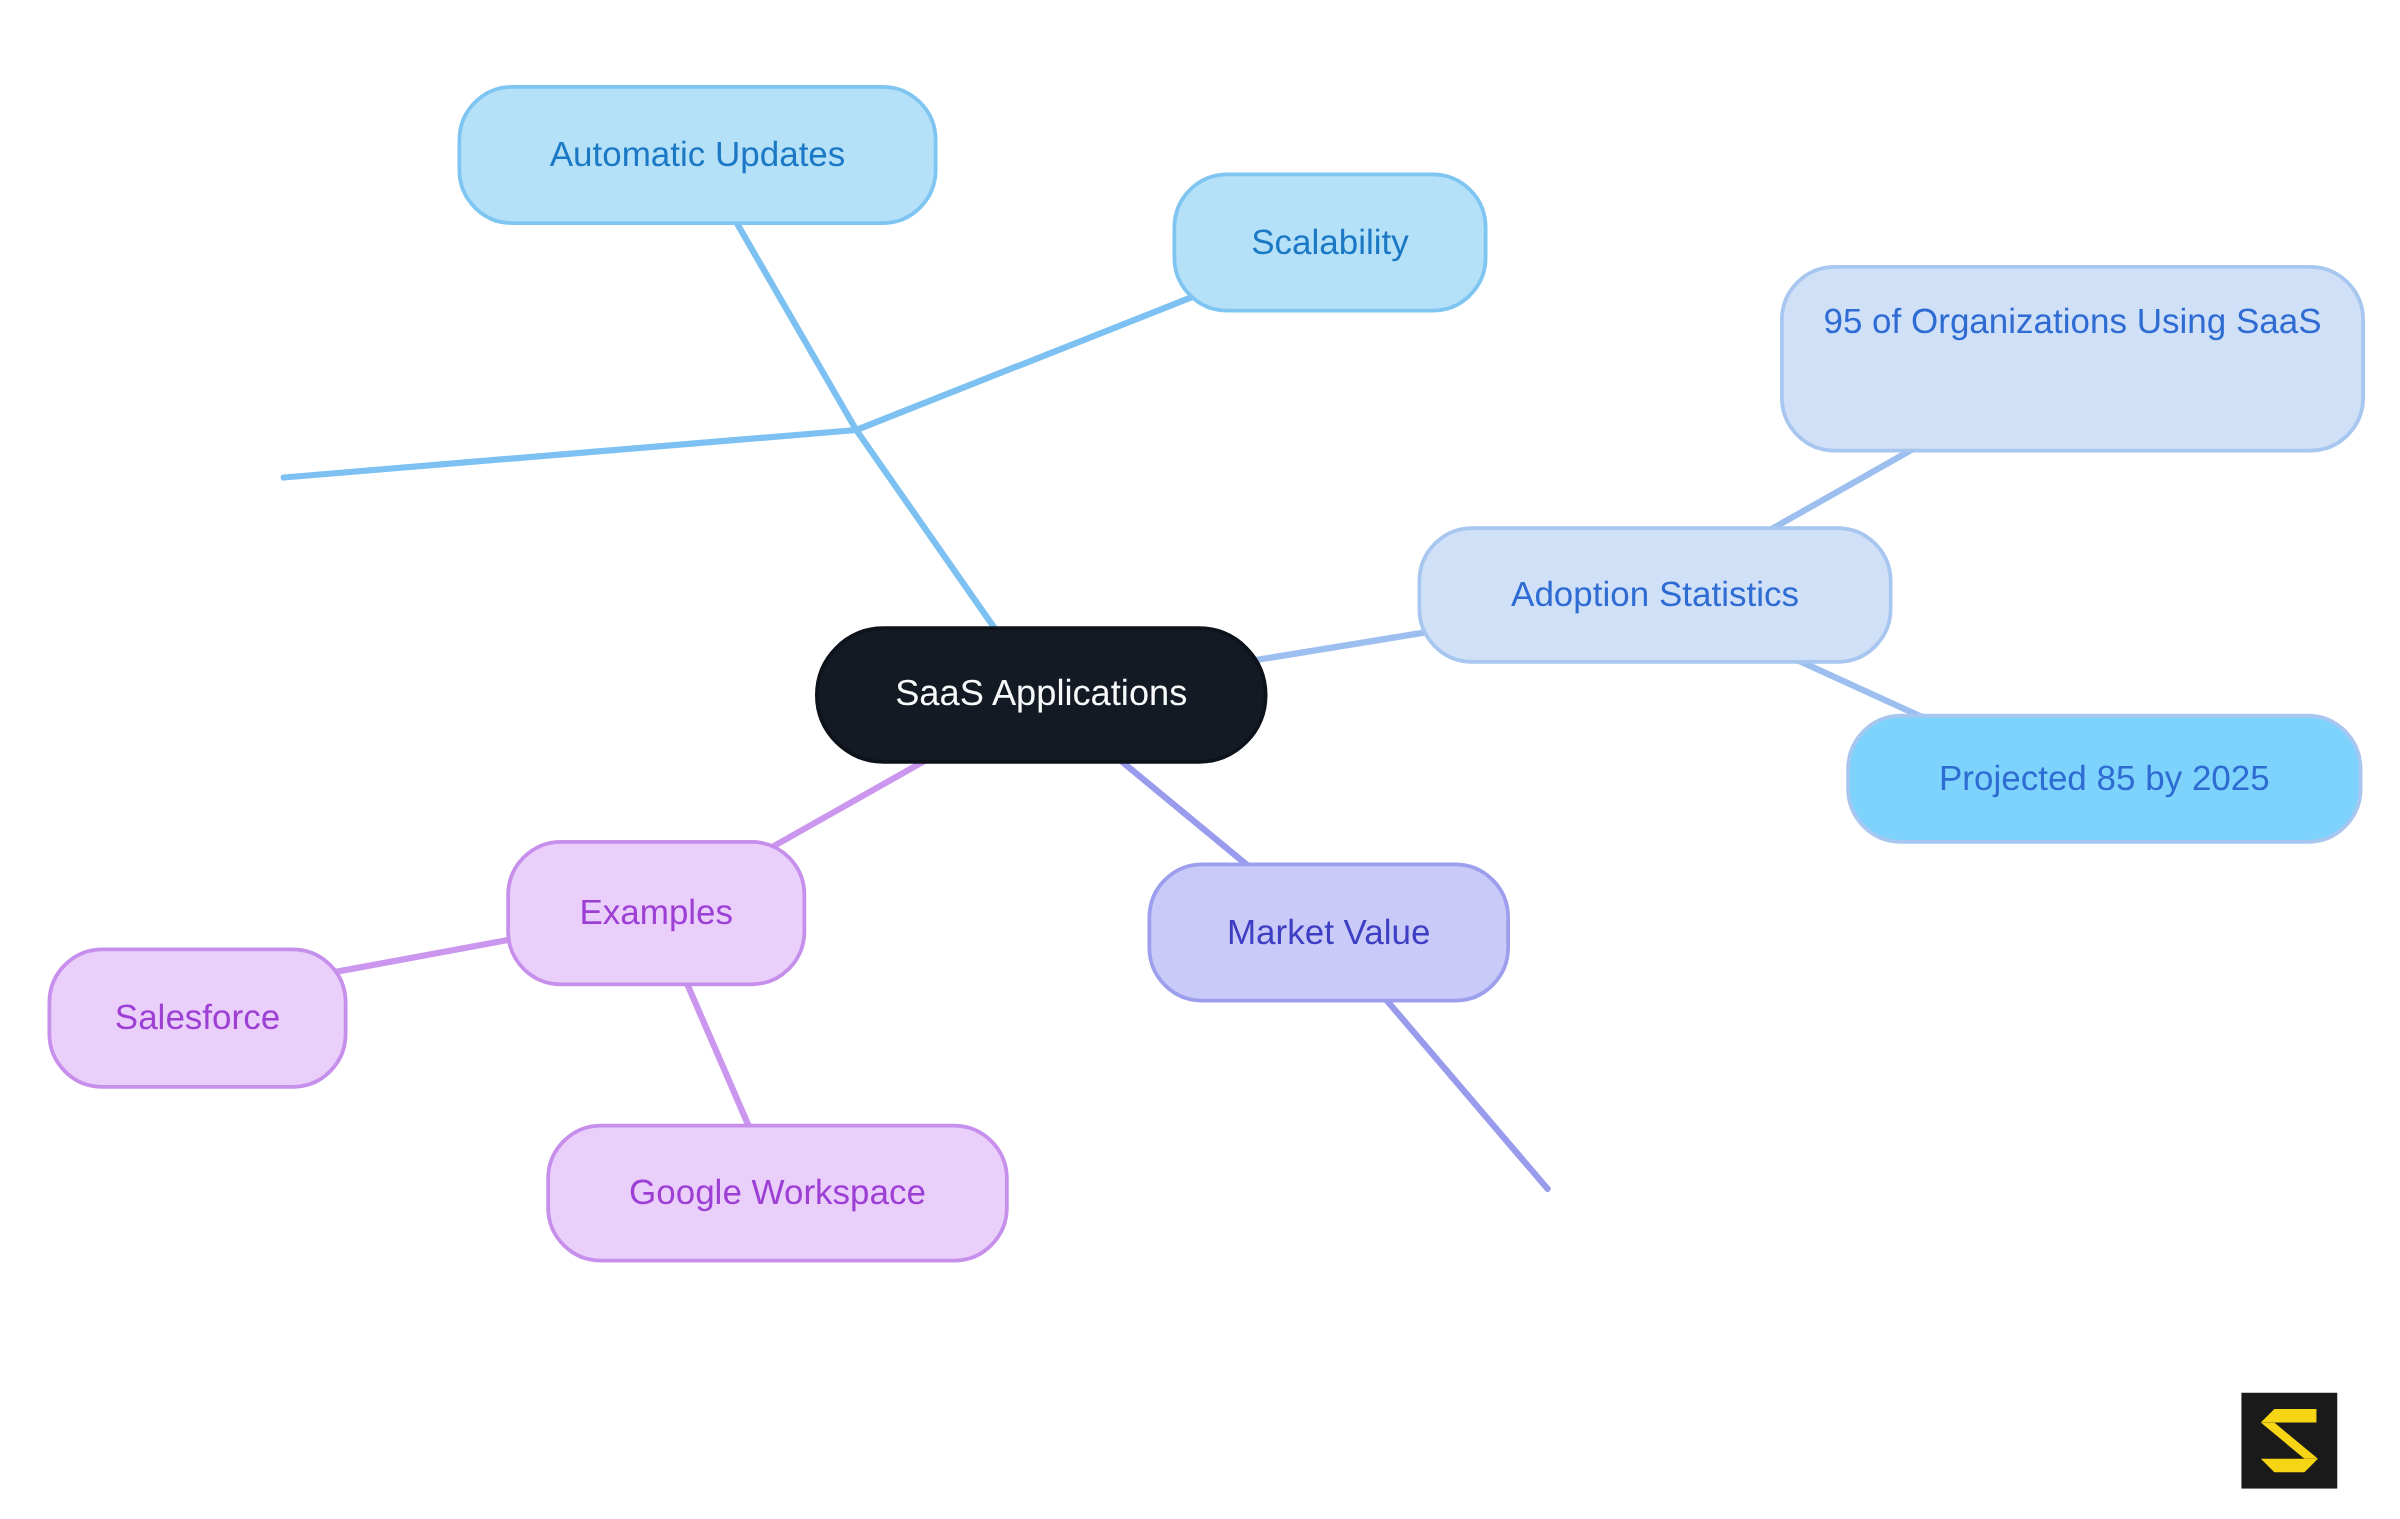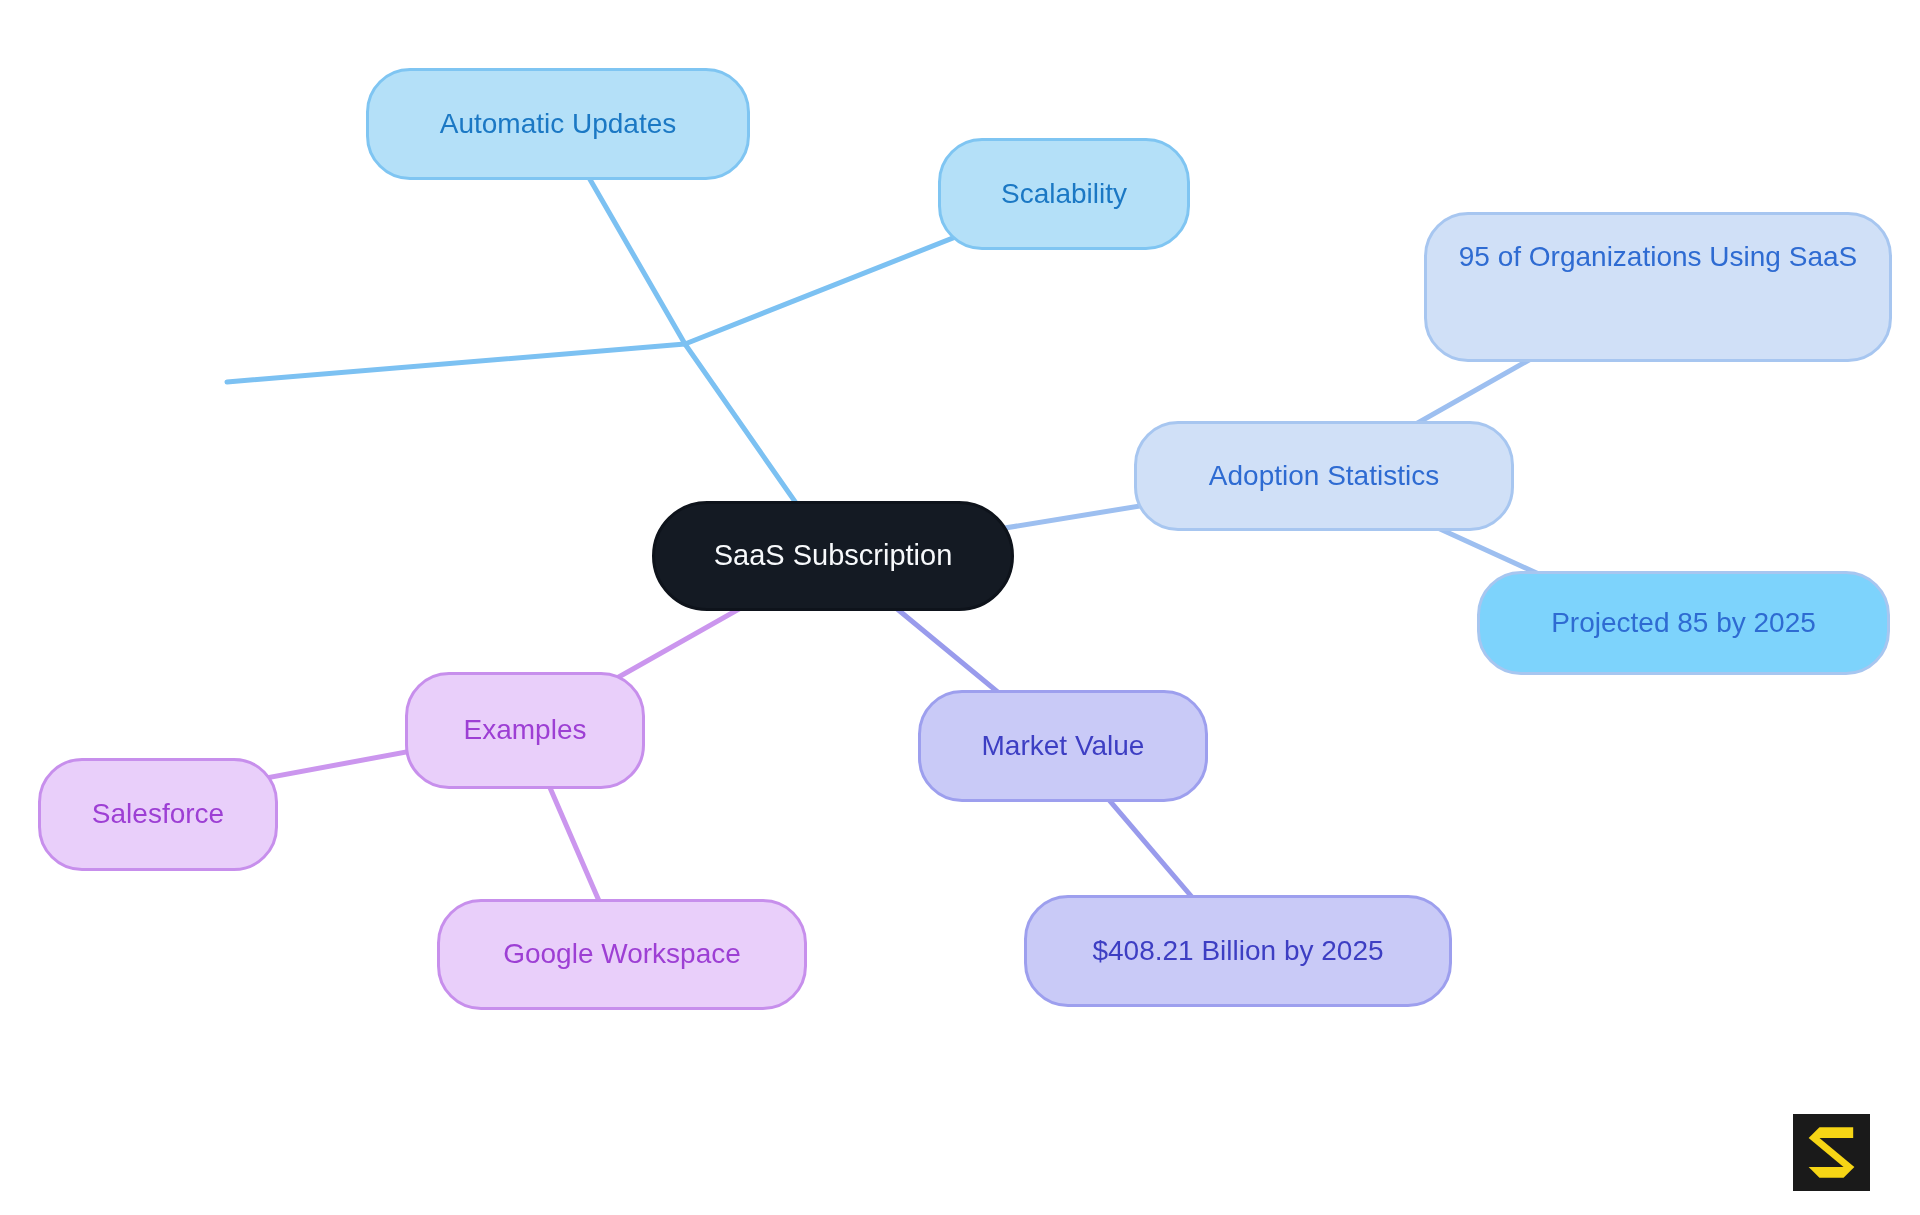--- a/index.html
+++ b/index.html
@@ -77,21 +77,21 @@
 
     <line x1="833" y1="556" x2="1063" y2="746" stroke-width="5" stroke-linecap="round" stroke="#999BEC"></line>
     <line x1="1063" y1="746" x2="1238" y2="951" stroke-width="5" stroke-linecap="round" stroke="#999BEC"></line>
 
     <line x1="833" y1="556" x2="525" y2="730" stroke-width="5" stroke-linecap="round" stroke="#CB96EE"></line>
     <line x1="525" y1="730" x2="158" y2="798" stroke-width="5" stroke-linecap="round" stroke="#CB96EE"></line>
     <line x1="525" y1="730" x2="622" y2="954" stroke-width="5" stroke-linecap="round" stroke="#CB96EE"></line>
   </svg>
 
   <div class="node node--central" style="left: 652px; top: 501px; width: 362px; height: 110px; background: rgb(20, 26, 35); border-color: rgb(14, 19, 27); color: rgb(247, 249, 251);">
-    <span>SaaS Subscription</span>
+    <span>SaaS Applications</span>
   </div>
 
   <div class="node" style="left: 938px; top: 138px; width: 252px; height: 112px; background: rgb(180, 224, 248); border-color: rgb(127, 197, 242); color: rgb(27, 120, 196);">
     <span>Scalability</span>
   </div>
   <div class="node" style="left: 366px; top: 68px; width: 384px; height: 112px; background: rgb(180, 224, 248); border-color: rgb(127, 197, 242); color: rgb(27, 120, 196);">
     <span>Automatic Updates</span>
   </div>
 
   <div class="node" style="left: 1134px; top: 421px; width: 380px; height: 110px; background: rgb(208, 224, 247); border-color: rgb(167, 198, 240); color: rgb(46, 107, 210);">
@@ -99,23 +99,20 @@
   </div>
   <div class="node" style="left: 1424px; top: 212px; width: 468px; height: 150px; align-items: flex-start; padding-top: 24px; background: rgb(208, 224, 247); border-color: rgb(167, 198, 240); color: rgb(46, 107, 210);">
     <span>95 of Organizations Using SaaS</span>
   </div>
   <div class="node" style="left: 1477px; top: 571px; width: 413px; height: 104px; background: #7dd3fc; border-color: rgb(167, 198, 240); color: rgb(46, 107, 210);">
     <span>Projected 85 by 2025</span>
   </div>
 
   <div class="node" style="left: 918px; top: 690px; width: 290px; height: 112px; background: rgb(201, 202, 247); border-color: rgb(157, 159, 238); color: rgb(61, 62, 195);">
     <span>Market Value</span>
-  </div>
-  <div class="node" style="left: 1024px; top: 895px; width: 428px; height: 112px; background: rgb(201, 202, 247); border-color: rgb(157, 159, 238); color: rgb(61, 62, 195);">
-    <span>$408.21 Billion by 2025</span>
   </div>
 
   <div class="node" style="left: 405px; top: 672px; width: 240px; height: 117px; background: rgb(233, 207, 250); border-color: rgb(199, 143, 236); color: rgb(157, 63, 212);">
     <span>Examples</span>
   </div>
   <div class="node" style="left: 38px; top: 742px; width: 240px; height: 113px; background: rgb(233, 207, 250); border-color: rgb(199, 143, 236); color: rgb(157, 63, 212); margin-top: 16px;">
     <span>Salesforce</span>
   </div>
   <div class="node" style="left: 437px; top: 899px; width: 370px; height: 111px; background: rgb(233, 207, 250); border-color: rgb(199, 143, 236); color: rgb(157, 63, 212);">
     <span>Google Workspace</span>

